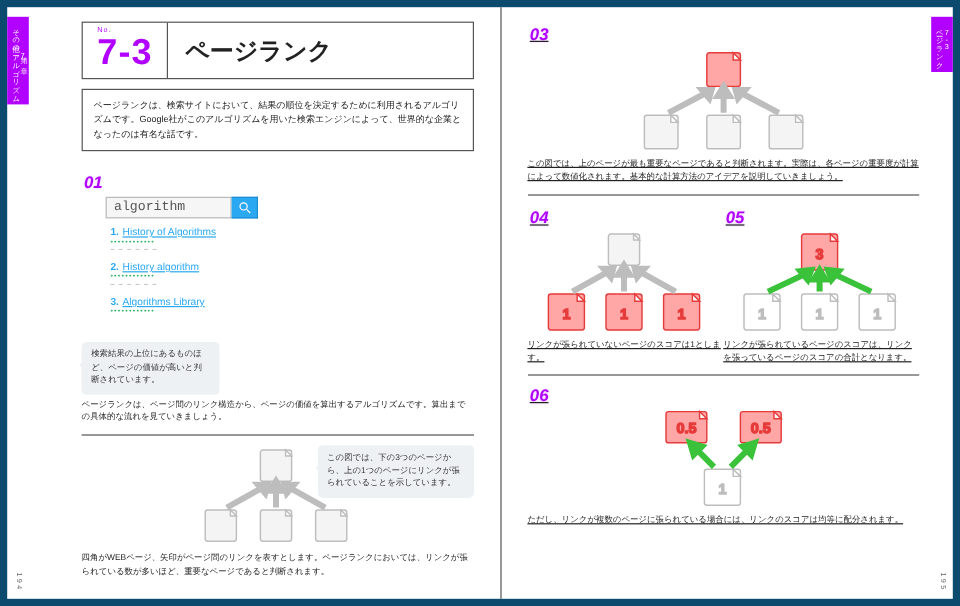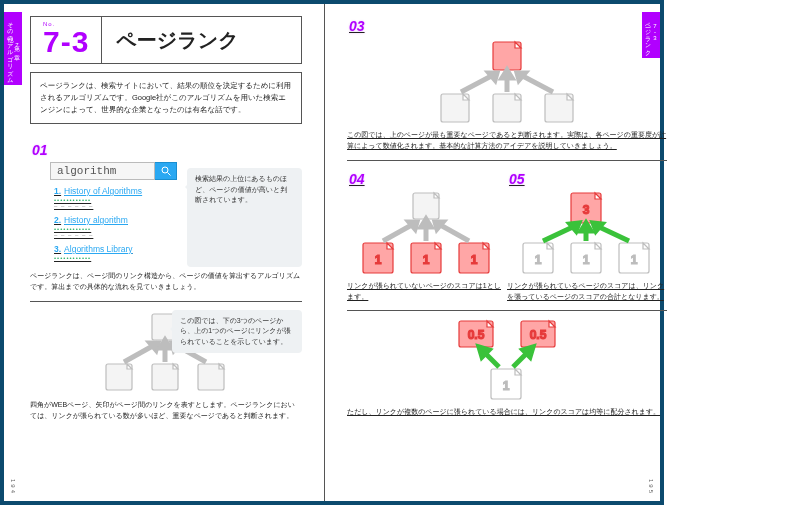--- a/index.html
+++ b/index.html
@@ -1,21 +1,22 @@
 <!DOCTYPE html>
 <html><head>
 <meta charset="utf-8">
 <style>
   * { box-sizing: border-box; margin: 0; padding: 0; }
   html, body { width: 800px; height: 505px; font-family: "Hiragino Kaku Gothic ProN", "Meiryo", sans-serif; background: #fff; color: #222; }
   .page {
     position: relative;
-    width: 664px; height: 505px;
-    border: 4px solid #0c4a6e;
+    width: 800px; height: 505px;
+    border: 6px solid #0c4a6e;
     display: flex;
+    padding-left: 36px;
   }
   
   .tab-left {
     position: absolute; left: 0; top: 8px;
     width: 18px;
     background: #b100ff; color: #fff;
     writing-mode: vertical-rl; text-orientation: upright;
     font-size: 6px; line-height: 1.1; padding: 6px 2px;
     text-align: center;
   }
@@ -62,35 +63,35 @@
     color: #b100ff; font-style: italic;
     font-size: 14px; font-weight: 600;
     text-shadow: 0 0 2px rgba(177,0,255,.25);
     margin: 2px 0 4px 2px;
   }
   
   .caption { font-size: 7px; line-height: 1.55; margin-top: 4px;}
   
   .sep { border-top: 1px solid #555; margin: 8px 0;}
   
-  .search-area { display: flex; gap: 10px; }
+  .search-area { display: flex; gap: 10px; flex-direction: column; }
   .search-box-col { }
   .search-row { display: flex; align-items: stretch; margin-bottom: 6px; margin-left: 20px;}
   .search-input {
     border: 1px solid #bbb; background: #f6f6f6;
     font-family: "Courier New", monospace;
     font-size: 11px; padding: 2px 6px; width: 105px; color: #555;
   }
   .search-btn {
     width: 22px; background: #2aa8f2; display: flex; align-items: center; justify-content: center;
     border: 1px solid #1a8ed0; border-left: none;
   }
   .search-btn svg { width: 12px; height: 12px; stroke: #fff; fill: none; stroke-width: 2;}
   .result-list { margin-left: 24px; font-size: 8.5px;}
-  .result-item { margin-bottom: 6px; text-decoration: underline;}
+  .result-item { margin-bottom: 6px;}
   .result-item .rank { color: #2aa8f2; font-weight: 600; margin-right: 3px;}
   .result-item .rlink { color: #2aa8f2; text-decoration: underline;}
   .result-item .dots { color: #2fb36a; font-size: 6px; letter-spacing: 1px; display: block; margin-top: 1px;}
   .result-item .sub { color: #888; font-size: 6px; display: block; letter-spacing: 1px;}
   .balloon {
     position: relative;
     background: #eef1f3; border-radius: 4px;
     font-size: 7px; line-height: 1.5; padding: 6px 8px;
     width: 115px; color: #333;
     margin-top: 6px;
@@ -331,20 +332,21 @@
                 <polygon points="86,32 95,33 89,40"></polygon>
               </g>
           </svg>
         </div>
         <div class="caption">リンクが張られているページのスコアは、リンクを張っているページのスコアの合計となります。</div>
       </div>
     </div>
 
     <div class="sep"></div>
 
+    <div class="sec-label">06</div>
     <div class="diagram-wrap">
       <svg class="pagesvg" width="200" height="84" viewBox="0 0 200 84">
         <g class="pagesquare red-page">
             <rect x="52" y="2" width="34" height="26" rx="2"></rect>
             <path class="fold" d="M80 2 L86 8 L80 8 Z" stroke="#e63b3b"></path>
             <text class="score-red" x="69" y="20" text-anchor="middle">0.5</text>
           </g>
         <g class="pagesquare red-page">
             <rect x="114" y="2" width="34" height="26" rx="2"></rect>
             <path class="fold" d="M142 2 L148 8 L142 8 Z" stroke="#e63b3b"></path>

